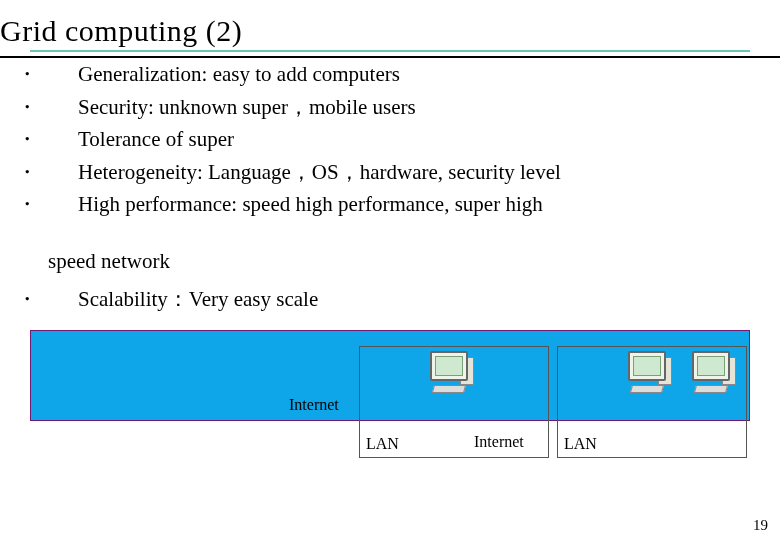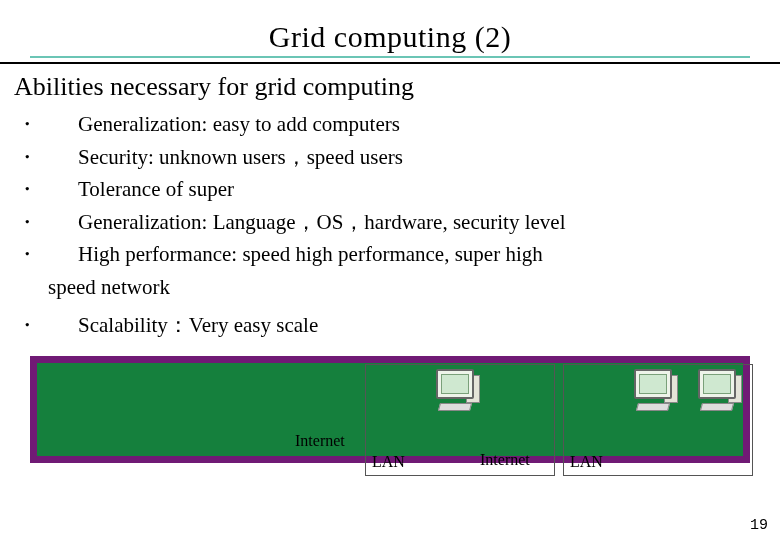--- a/index.html
+++ b/index.html
@@ -1,69 +1,68 @@
 <!DOCTYPE html>
 <html><head>
 <meta charset="utf-8">
 <style>
   * { box-sizing: border-box; margin: 0; padding: 0; }
   html, body { width: 780px; height: 540px; background: #fff; font-family: "Times New Roman", serif; color: #000; }
   .slide { position: relative; width: 780px; height: 540px; }
-  .title-wrap { text-align: center; padding-top: 20px; }
+  .title-wrap { padding-top: 14px; }
   .title { display: inline-block; font-size: 30px; font-weight: 400; letter-spacing: 0.5px; }
   .title-underline { width: 720px; height: 2px; background: #6bc5b5; margin: 2px auto 0 auto; }
   .black-line { width: 780px; height: 2px; background: #000; margin-top: 4px; }
   .subtitle { font-size: 26px; padding: 8px 0 6px 14px; }
   .bullets { padding: 0 14px 0 14px; font-size: 21px; line-height: 1.55; }
   .row { display: flex; align-items: flex-start; }
   .dot { width: 26px; text-align: center; flex: 0 0 26px; }
   .txt { flex: 1; margin-left: 38px; }
-  .cont { padding-left: 34px; }
-  .diagram { position: relative; width: 720px; height: 107px; margin: 14px auto 0 auto; border: 7px solid #701a75; background: #15803d; }
-  .lan-box { position: absolute; width: 190px; height: 112px; border: 1px solid #555; top: 1px; }
+  .cont { padding-left: 34px; margin-top: 24px; }
+  .diagram { position: relative; width: 720px; height: 91px; margin: 14px auto 0 auto; border: 1px solid #701a75; background: #0ea5e9; }
+  .lan-box { position: absolute; width: 190px; height: 112px; border: 1px solid #555; top: 15px; }
   .lan-left { left: 328px; }
   .lan-right { left: 526px; }
   .lan-label { position: absolute; bottom: 4px; left: 6px; font-family: "Times New Roman", serif; font-size: 16px; }
   .internet-label { position: absolute; bottom: 6px; font-family: "Times New Roman", serif; font-size: 16px; }
   .inet1 { left: 258px; }
   .computer { position: absolute; width: 46px; height: 54px; }
   .monitor { width: 38px; height: 30px; border: 2px solid #666; background: #eef4ea; position: relative; left: 4px; border-radius: 2px; }
   .screen { position: absolute; inset: 3px; background: #cfe8d0; border: 1px solid #7aa07a; }
   .keyboard { width: 32px; height: 8px; background: #ddd; border: 1px solid #888; margin: 4px 0 0 7px; transform: skewX(-15deg); }
   .tower { width: 14px; height: 28px; background: #e4e4d8; border: 1px solid #888; position: absolute; right: -2px; top: 6px; }
-  .page-num { position: absolute; right: 12px; bottom: 6px; font-size: 15px; font-family: Liberation Mono, monospace; }
+  .page-num { position: absolute; right: 12px; bottom: 6px; font-size: 15px; }
 </style>
 </head>
 <body>
 
 <div class="slide">
   <div class="title-wrap">
     <span class="title">Grid computing (2)</span>
     <div class="title-underline"></div>
   </div>
   <div class="black-line"></div>
 
-  <div class="subtitle">Abilities necessary for grid computing</div>
 
   <div class="bullets">
     <div class="row">
       <span class="dot">・</span>
       <span class="txt">Generalization: easy to add computers</span>
     </div>
     <div class="row">
       <span class="dot">・</span>
-      <span class="txt">Security:  unknown users，speed users</span>
+      <span class="txt">Security:  unknown super，mobile users</span>
     </div>
     <div class="row">
       <span class="dot">・</span>
       <span class="txt">Tolerance of super</span>
     </div>
     <div class="row">
       <span class="dot">・</span>
-      <span class="txt">Generalization: Language，OS，hardware, security level</span>
+      <span class="txt">Heterogeneity: Language，OS，hardware, security level</span>
     </div>
     <div class="row">
       <span class="dot">・</span>
       <span class="txt"> High performance: speed high performance, super high</span>
     </div>
     <div class="cont">speed network</div>
     <div class="row" style="margin-top:6px;">
       <span class="dot">・</span>
       <span class="txt">Scalability：Very easy scale</span>
     </div>

